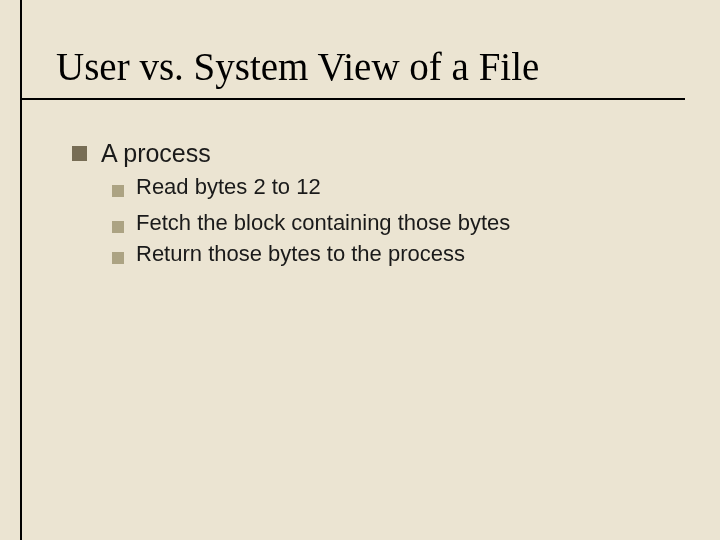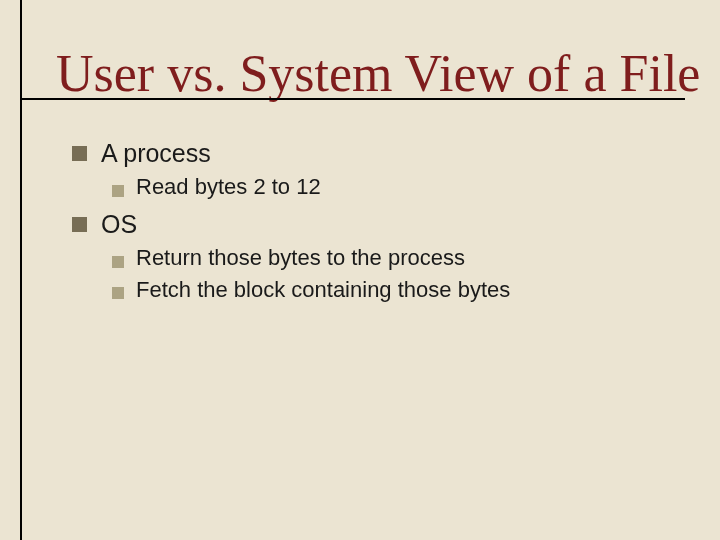--- a/index.html
+++ b/index.html
@@ -10,22 +10,22 @@
     background: #ebe4d2;
     font-family: Arial, Helvetica, sans-serif;
     overflow: hidden;
     position: relative;
   }
   .title {
     position: absolute;
     top: 44px;
     left: 56px;
     font-family: "Times New Roman", Times, serif;
-    font-size: 52px;
-    color: #7f1d1d;
+    font-size: 39px;
+    color: #000000;
     letter-spacing: 0px;
   }
   .title-underline {
     position: absolute;
     top: 98px;
     left: 20px;
     width: 665px;
     height: 2px;
     background: #000;
   }
@@ -93,27 +93,23 @@
       <span class="bullet"></span>
       <span>A process</span>
     </div>
     <div class="lvl2">
       <span class="bullet"></span>
       <span>Read bytes 2 to 12</span>
     </div>
   </div>
 
   <div class="group">
-    <div class="lvl1">
+    <div class="lvl2">
       <span class="bullet"></span>
-      <span>OS</span>
+      <span>Fetch the block containing those bytes</span>
     </div>
     <div class="lvl2">
       <span class="bullet"></span>
       <span>Return those bytes to the process</span>
-    </div>
-    <div class="lvl2">
-      <span class="bullet"></span>
-      <span>Fetch the block containing those bytes</span>
     </div>
   </div>
 
 </div>
 
 </body></html>

